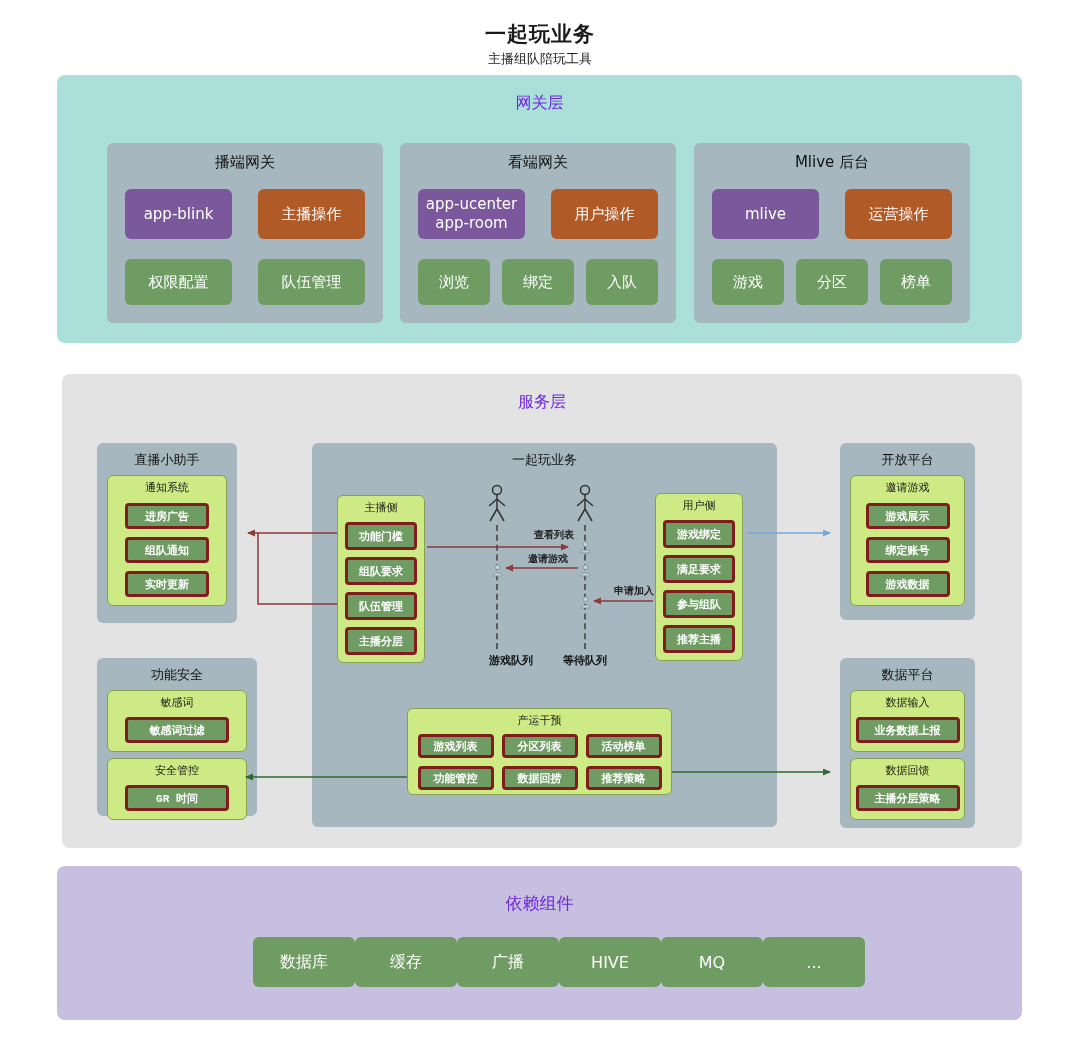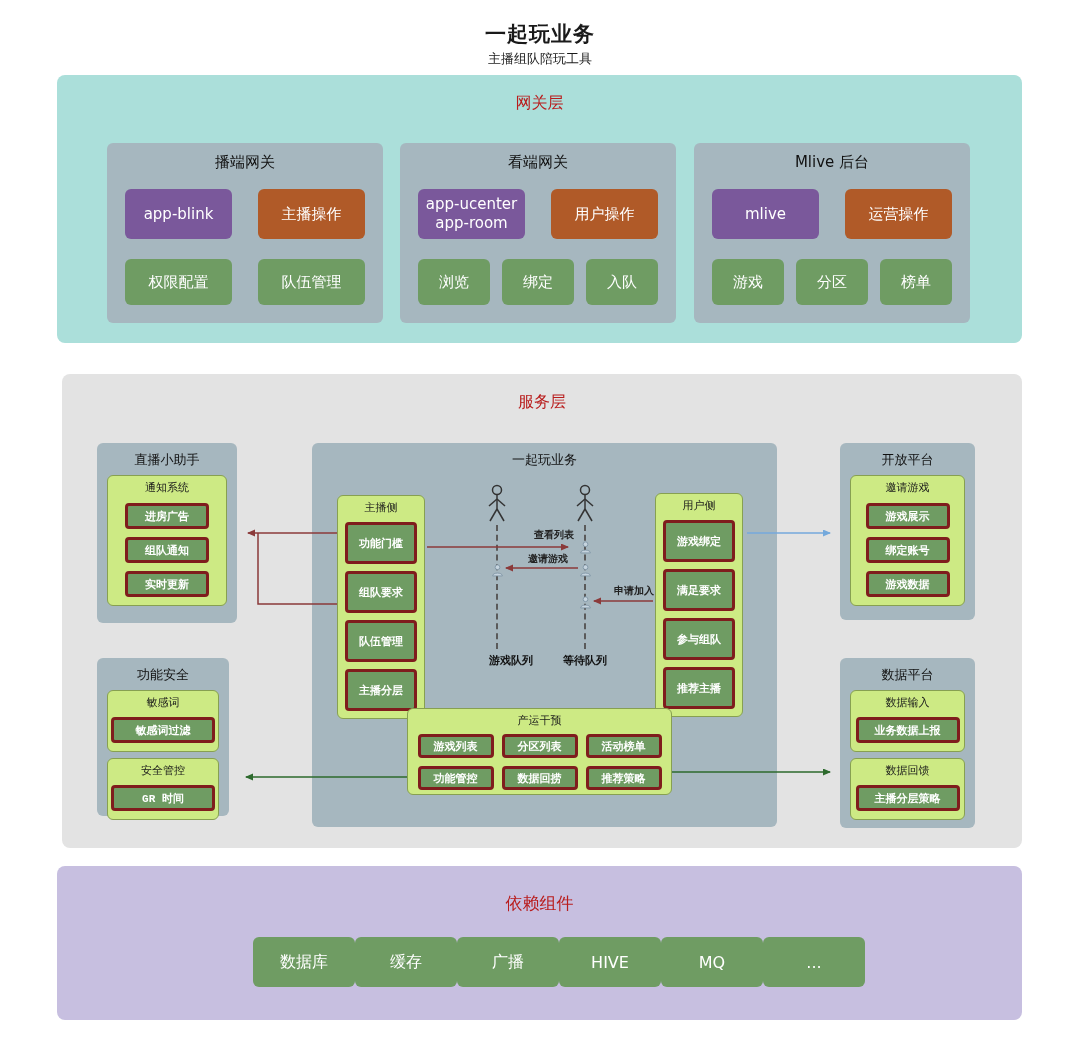--- a/index.html
+++ b/index.html
@@ -4,21 +4,21 @@
 <style>
   * { margin:0; padding:0; box-sizing:border-box; }
   html,body { background:#ffffff; }
   body { font-family:"DejaVu Sans","Liberation Sans",sans-serif; color:#1a1a1a; }
   .page { position:relative; width:1080px; height:1059px; background:#fff; overflow:hidden; }
 
   .page-title { position:absolute; top:20px; left:0; width:100%; text-align:center; font-size:21px; font-weight:bold; letter-spacing:1px; }
   .page-subtitle { position:absolute; top:50px; left:0; width:100%; text-align:center; font-size:13px; }
 
   .layer { position:absolute; border-radius:8px; }
-  .layer-title { text-align:center; font-size:16px; padding-top:18px; color:#b91c1c; }
+  .layer-title { text-align:center; font-size:16px; padding-top:18px; color:#6d28d9; }
 
   .gateway { left:57px; top:75px; width:965px; height:268px; background:#abdfda; }
   .service { left:62px; top:374px; width:960px; height:474px; background:#e3e3e3; }
   .deps    { left:57px; top:866px; width:965px; height:154px; background:#c7bfe0; }
 
   
   .gw-group { position:absolute; top:68px; width:276px; height:180px; background:#a6b7bf; border-radius:6px; }
   .gw-group.g1 { left:50px; } .gw-group.g2 { left:343px; } .gw-group.g3 { left:637px; }
   .group-title { text-align:center; font-size:15px; padding-top:10px; color:#111; }
   .gw-row { display:flex; gap:26px; padding:0 18px; margin-top:17px; }
@@ -28,37 +28,37 @@
           border-radius:6px; color:#fff; font-size:15px; line-height:1.25; padding:0 5px; height:50px; }
   .gw-row.second .chip, .gw-row.triple .chip { height:46px; }
   .chip.purple { background:#7a589b; }
   .chip.orange { background:#b05a28; }
   .chip.green  { background:#6f9c63; }
 
   
   .svc-panel { position:absolute; background:#a6b7bf; border-radius:6px; }
   .svc-panel-title { text-align:center; font-size:13px; padding-top:8px; color:#111; }
   .p-live-assistant { left:35px;  top:69px;  width:140px; height:180px; }
-  .p-function-safety{ left:35px;  top:284px; width:132px; height:158px; }
+  .p-function-safety{ left:35px;  top:284px; width:160px; height:158px; }
   .p-core           { left:250px; top:69px;  width:465px; height:384px; }
   .p-open           { left:778px; top:69px;  width:135px; height:177px; }
   .p-data           { left:778px; top:284px; width:135px; height:170px; }
 
   .lg-panel { background:#cdea84; border:1px solid #87a051; border-radius:6px; margin:6px 10px 0; padding-bottom:8px; }
   .lg-title { text-align:center; font-size:11px; color:#1a1a1a; padding-top:4px; }
 
   .btn { background:#6f9c63; border:3px solid #7f1d1d; border-radius:4px; color:#fff; font-size:11px;
          font-weight:bold; display:flex; align-items:center; justify-content:center; text-align:center;font-family:Liberation Mono, monospace; }
   .w84  { width:84px;  height:26px; margin:8px auto 0; }
   .w104 { width:104px; height:26px; margin:7px auto 0; }
 
   .side-panel { position:absolute; width:88px; background:#cdea84; border:1px solid #87a051; border-radius:6px; padding-bottom:7px; }
   .side-panel.anchor { left:25px;  top:52px; }
   .side-panel.user   { left:343px; top:50px; }
-  .side-panel .btn { width:72px; height:42px; margin:7px auto 0; }
+  .side-panel .btn { width:72px; height:28px; margin:7px auto 0; }
 
   .ops-panel { position:absolute; left:95px; top:265px; width:265px; height:87px;
                background:#cdea84; border:1px solid #87a051; border-radius:6px; }
   .ops-grid { display:flex; flex-wrap:wrap; gap:8px; justify-content:center; padding-top:6px; }
   .ops-grid .btn { width:76px; height:24px; margin:0; }
 
   
   .figure { position:absolute; width:24px; height:40px; }
   .fig-game { left:173px; top:41px; } .fig-wait { left:261px; top:41px; }
   .queue-line { position:absolute; width:0; border-left:2px dashed #5a5a5a; top:82px; height:124px; }

